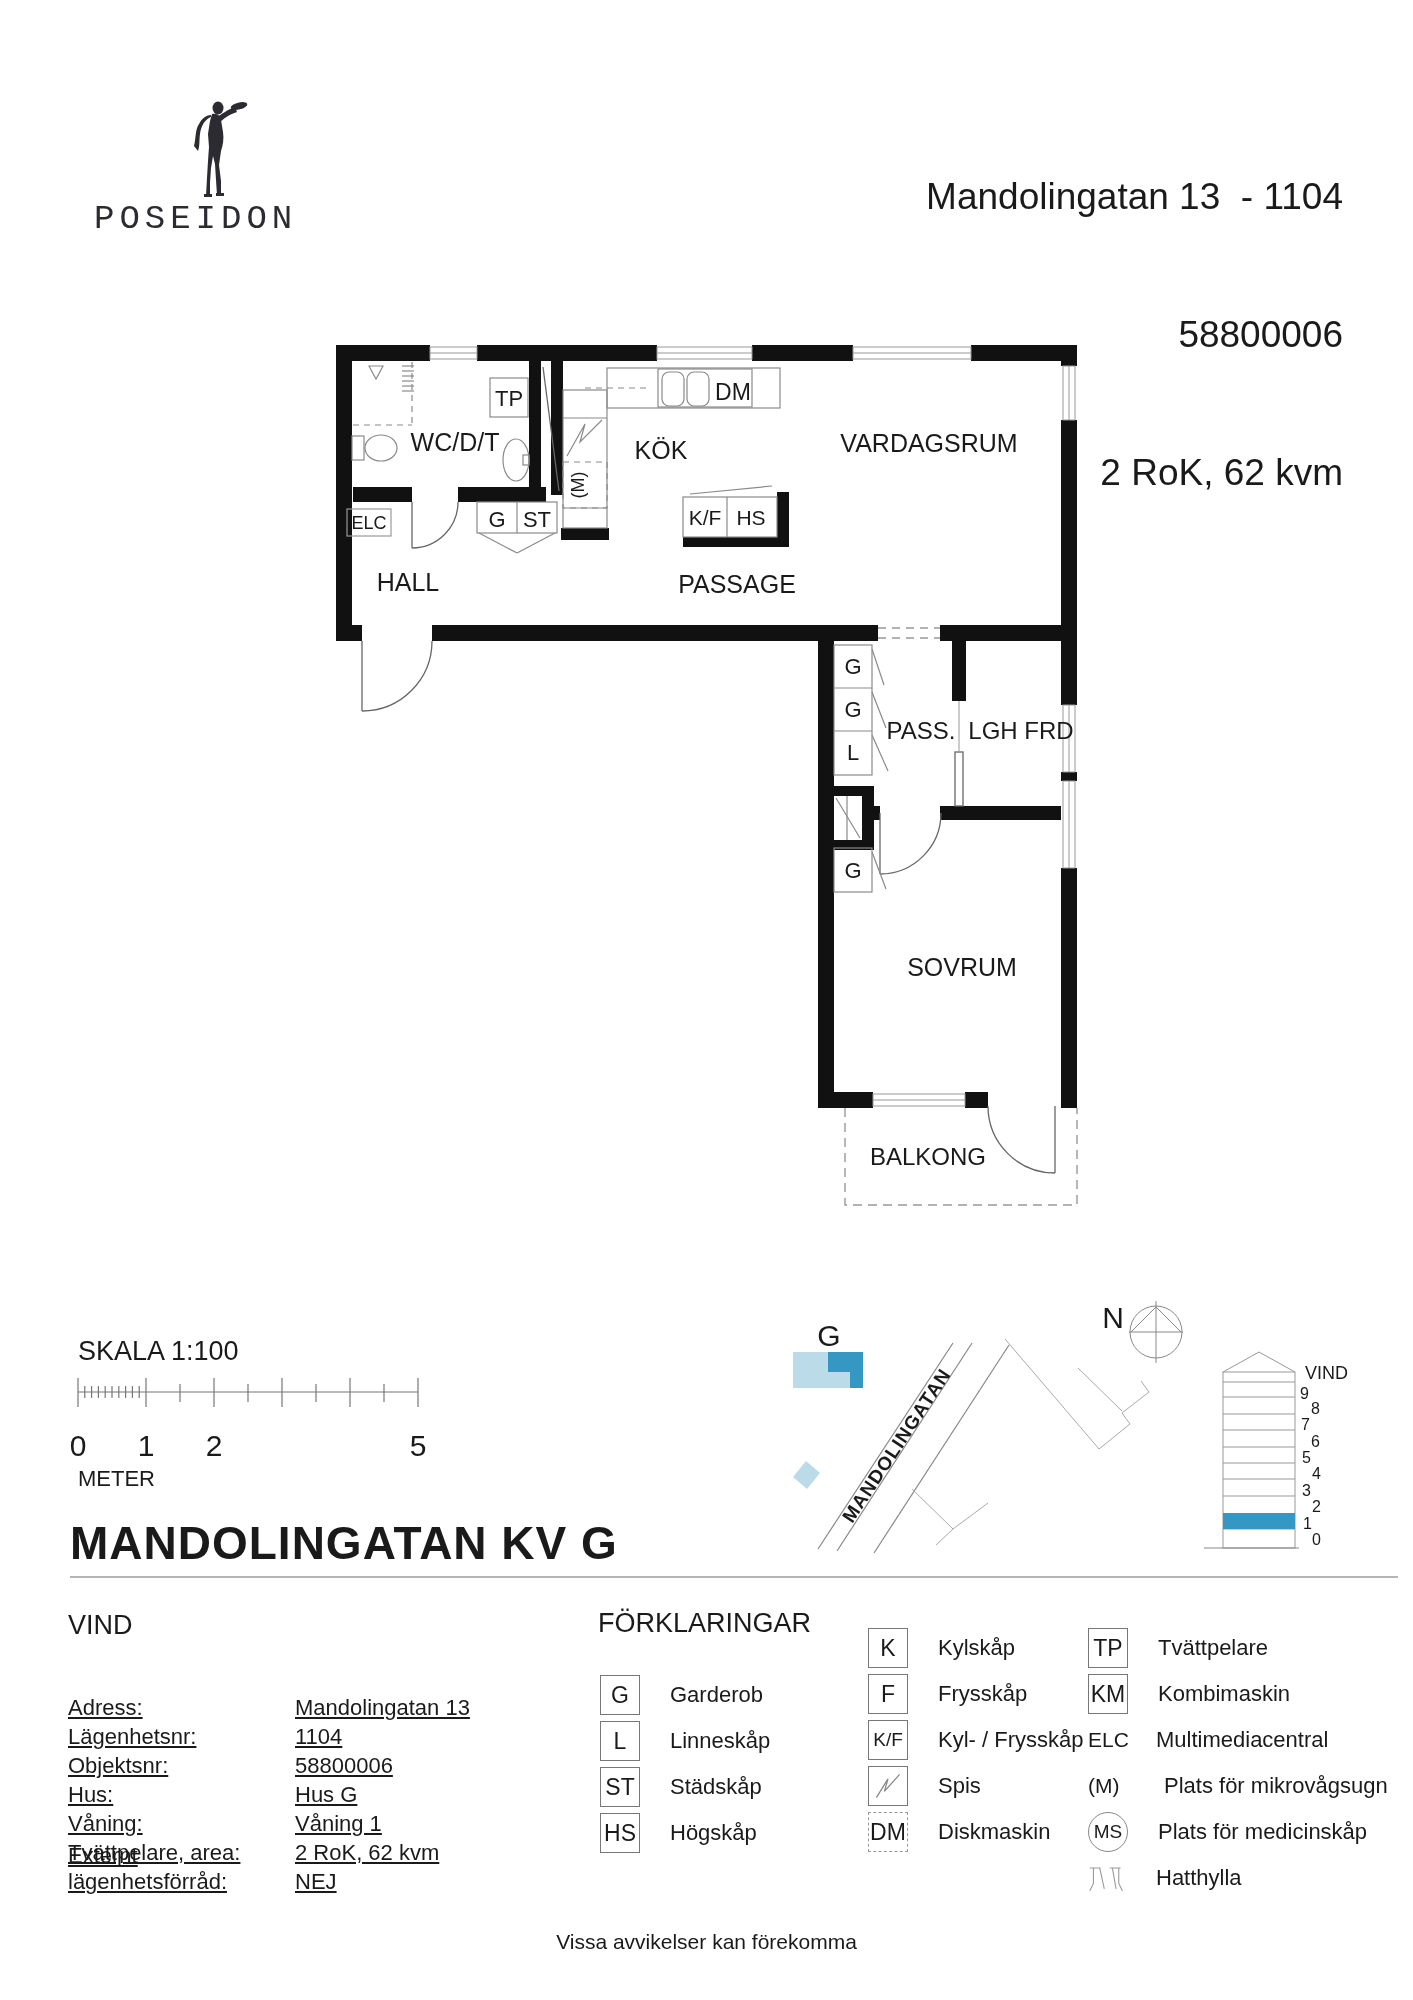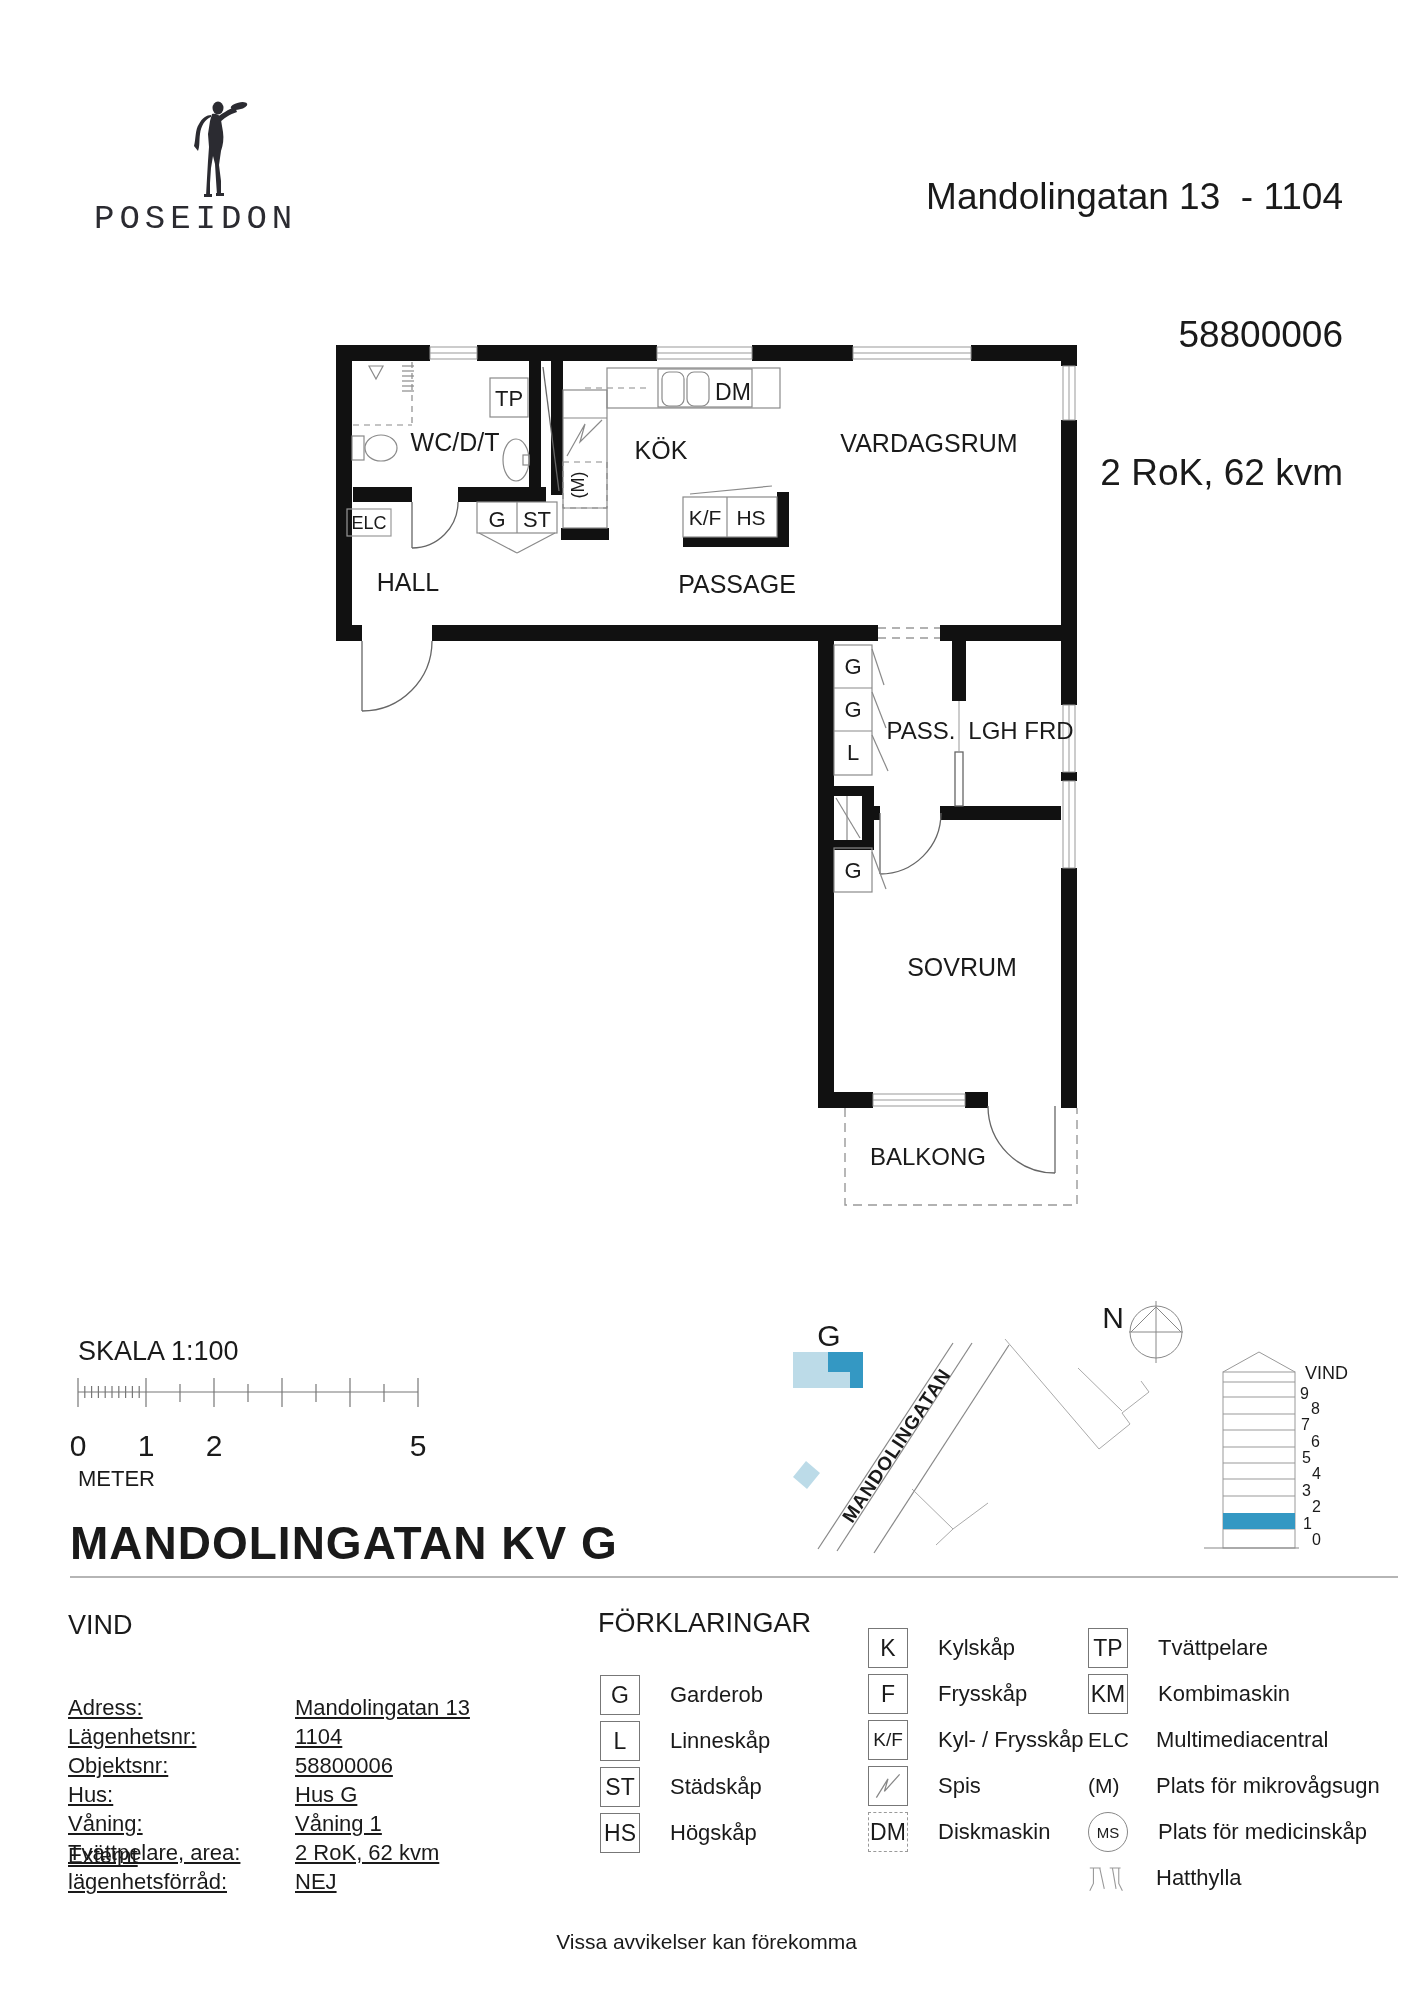--- a/index.html
+++ b/index.html
@@ -15,21 +15,21 @@
   .divider{height:2px;background:#b5b5b5;}
   .section-head{font-size:27px;}
   .info-row{display:flex;height:29px;align-items:flex-end;font-size:22px;text-decoration:underline;}
   .info-row .lbl{width:227px;flex:none;}
   .legend-col{display:block;}
   .legend-row{display:flex;align-items:center;height:40px;margin-bottom:6px;}
   .sym{width:38px;height:38px;flex:none;display:flex;align-items:center;justify-content:center;font-size:23px;}
   .sym-box{border:1.5px solid #777;}
   .sym-dash{border:1.5px dashed #9a9a9a;}
   .sym-text{width:46px;border:none;font-size:21px;justify-content:flex-start;}
-  .sym-circle{border:1.5px solid #888;border-radius:50%;font-size:15px;text-align:right;}
+  .sym-circle{border:1.5px solid #888;border-radius:50%;font-size:19px;text-align:right;}
   .legend-row .lab{margin-left:30px;font-size:22px;white-space:nowrap;}
   .footer-note{width:100%;text-align:center;font-size:21px;}
 </style>
 </head>
 <body>
 
 <div class="abs" style="left:181px;top:98px;width:70px;height:102px;">
   <svg width="70" height="102" viewBox="0 0 70 102">
     <g fill="#2b2b31">
       <ellipse cx="37" cy="10" rx="5.5" ry="6.5"></ellipse>
@@ -405,21 +405,21 @@
   <div class="legend-row">
     <span class="sym sym-box">KM</span>
     <span class="lab">Kombimaskin</span>
   </div>
   <div class="legend-row">
     <span class="sym sym-text">ELC</span>
     <span class="lab" style="margin-left:22px;">Multimediacentral</span>
   </div>
   <div class="legend-row">
     <span class="sym sym-text">(M)</span>
-    <span class="lab" style="margin-left:22px;">Plats för mikrovågsugn</span>
+    <span class="lab" style="margin-left:30px;">Plats för mikrovågsugn</span>
   </div>
   <div class="legend-row">
     <span class="sym sym-circle">MS</span>
     <span class="lab">Plats för medicinskåp</span>
   </div>
   <div class="legend-row">
     <span class="sym">
       <svg width="42" height="36" viewBox="0 0 42 36">
         <g stroke="#999" stroke-width="1.2" fill="none">
           <path d="M2,7 H14 M6,7 V24 L2,32 M13,7 L18,30"></path>

